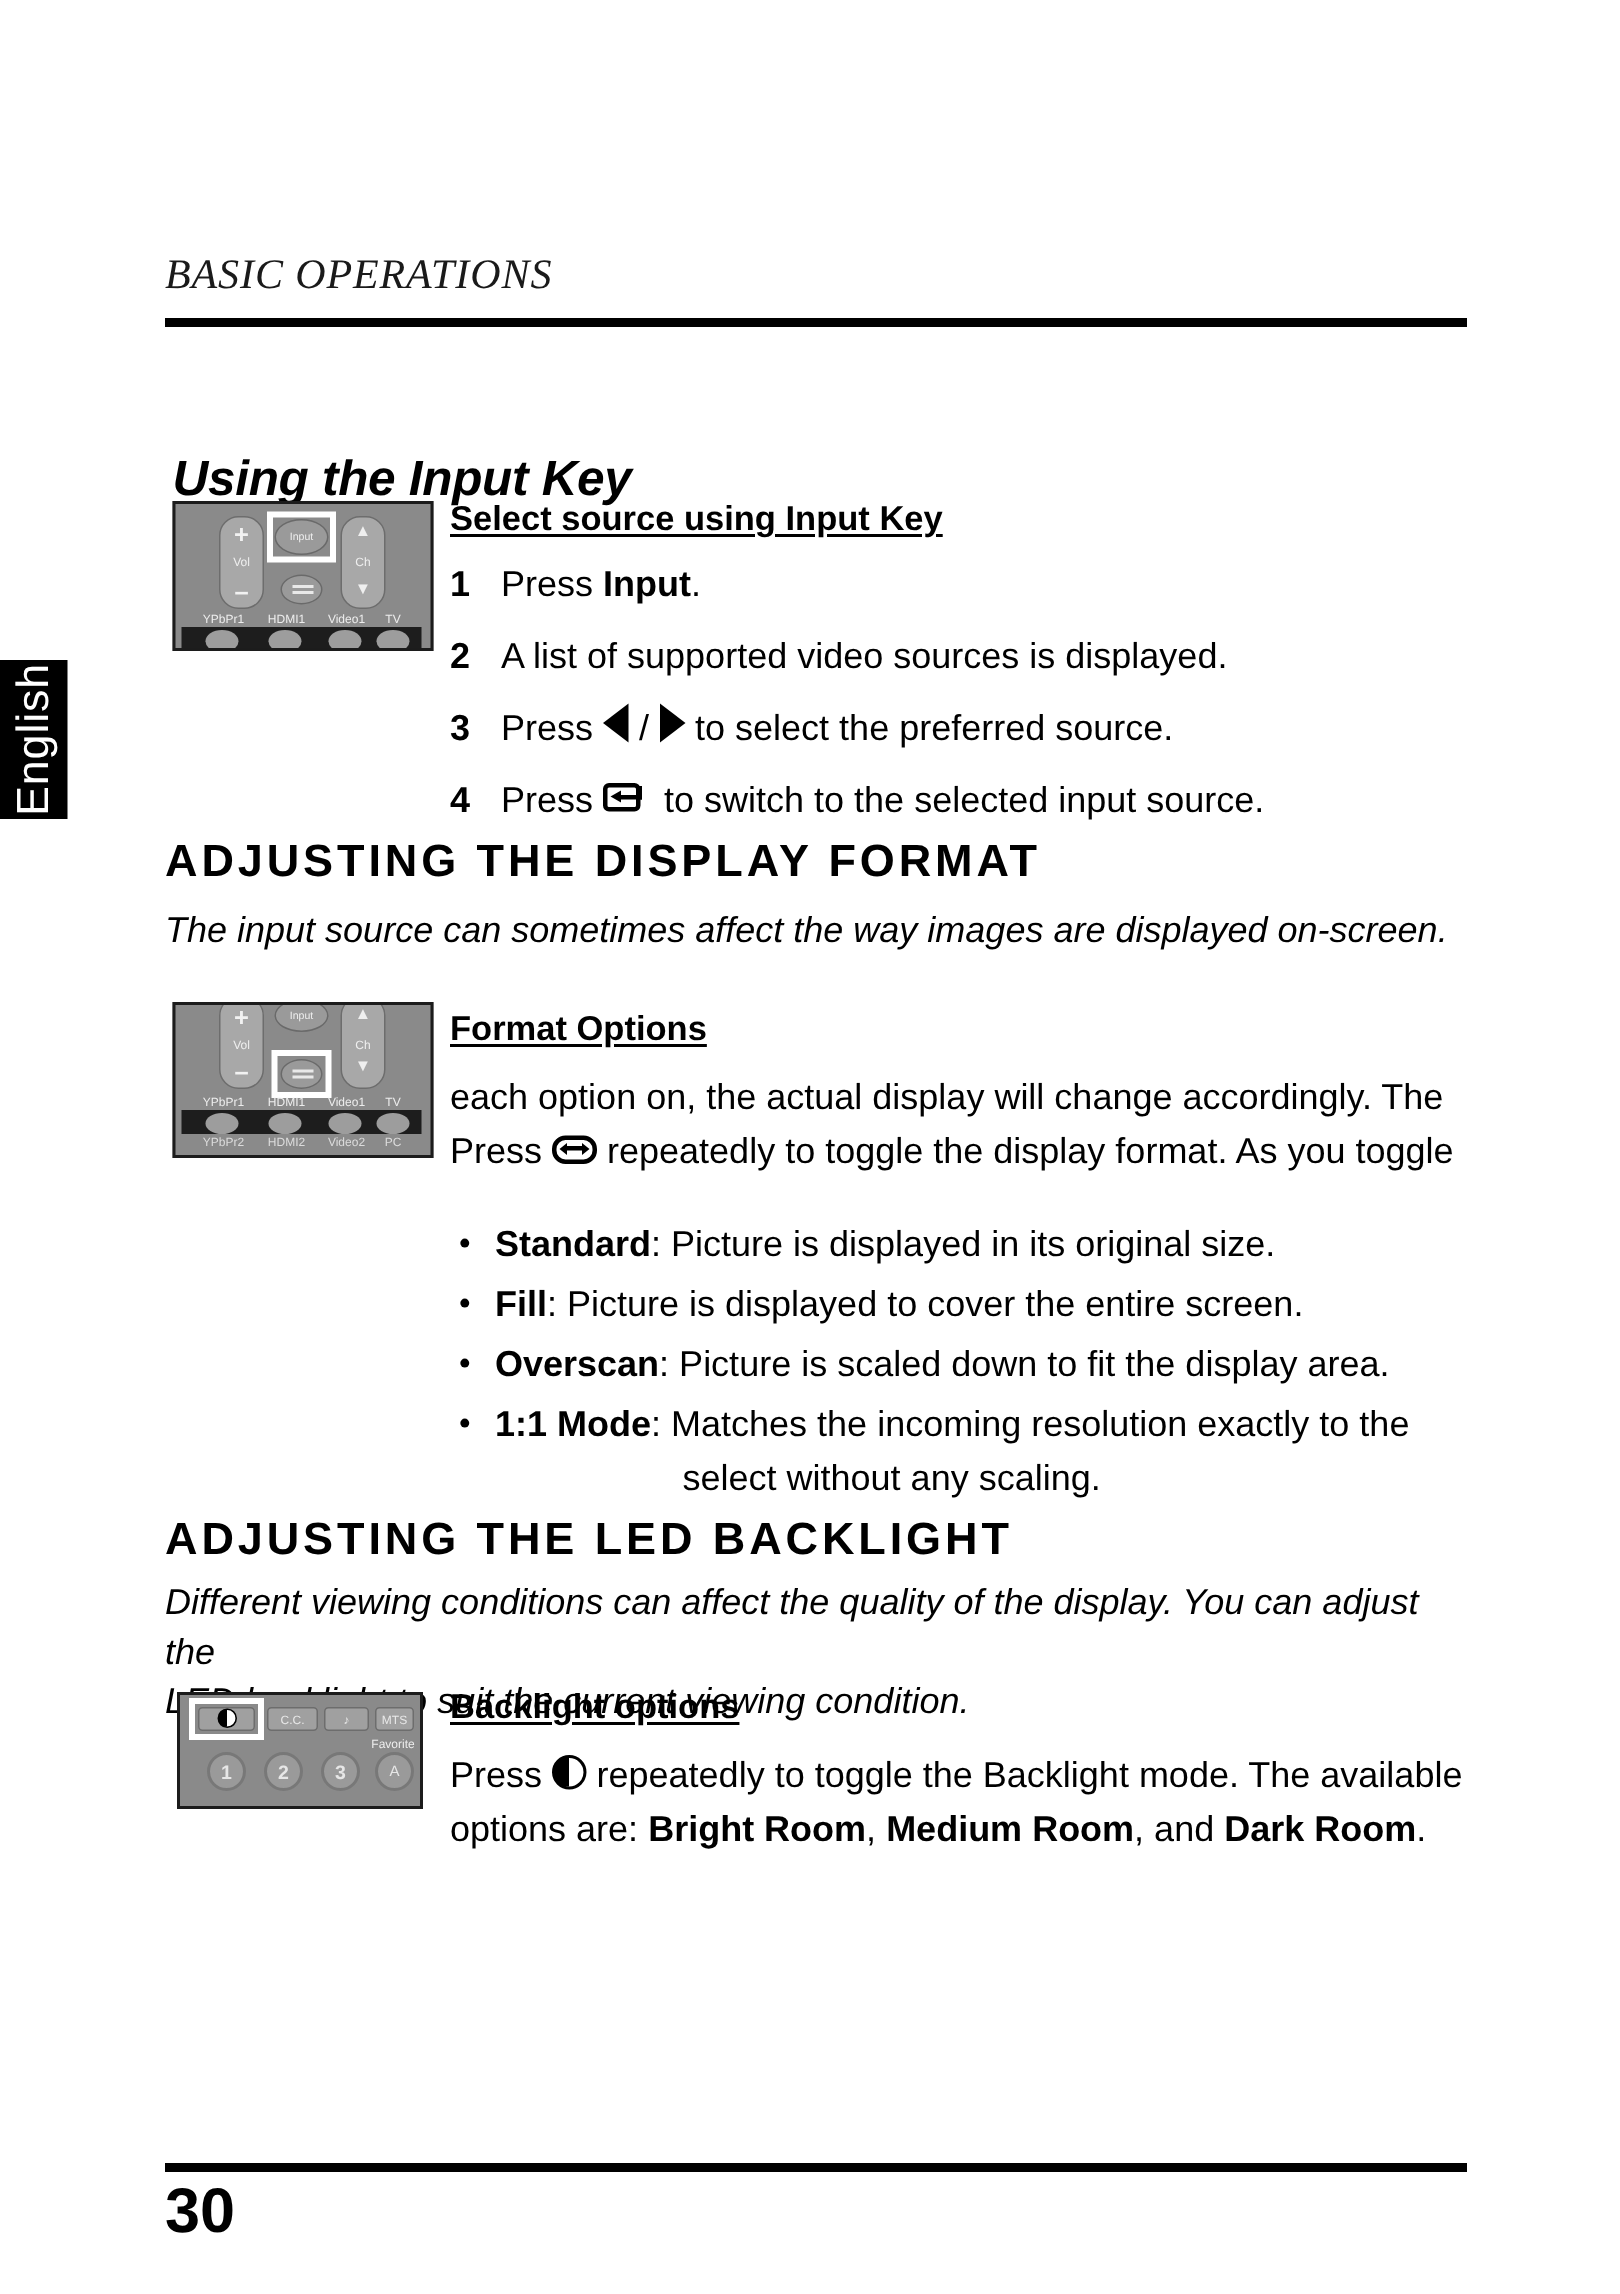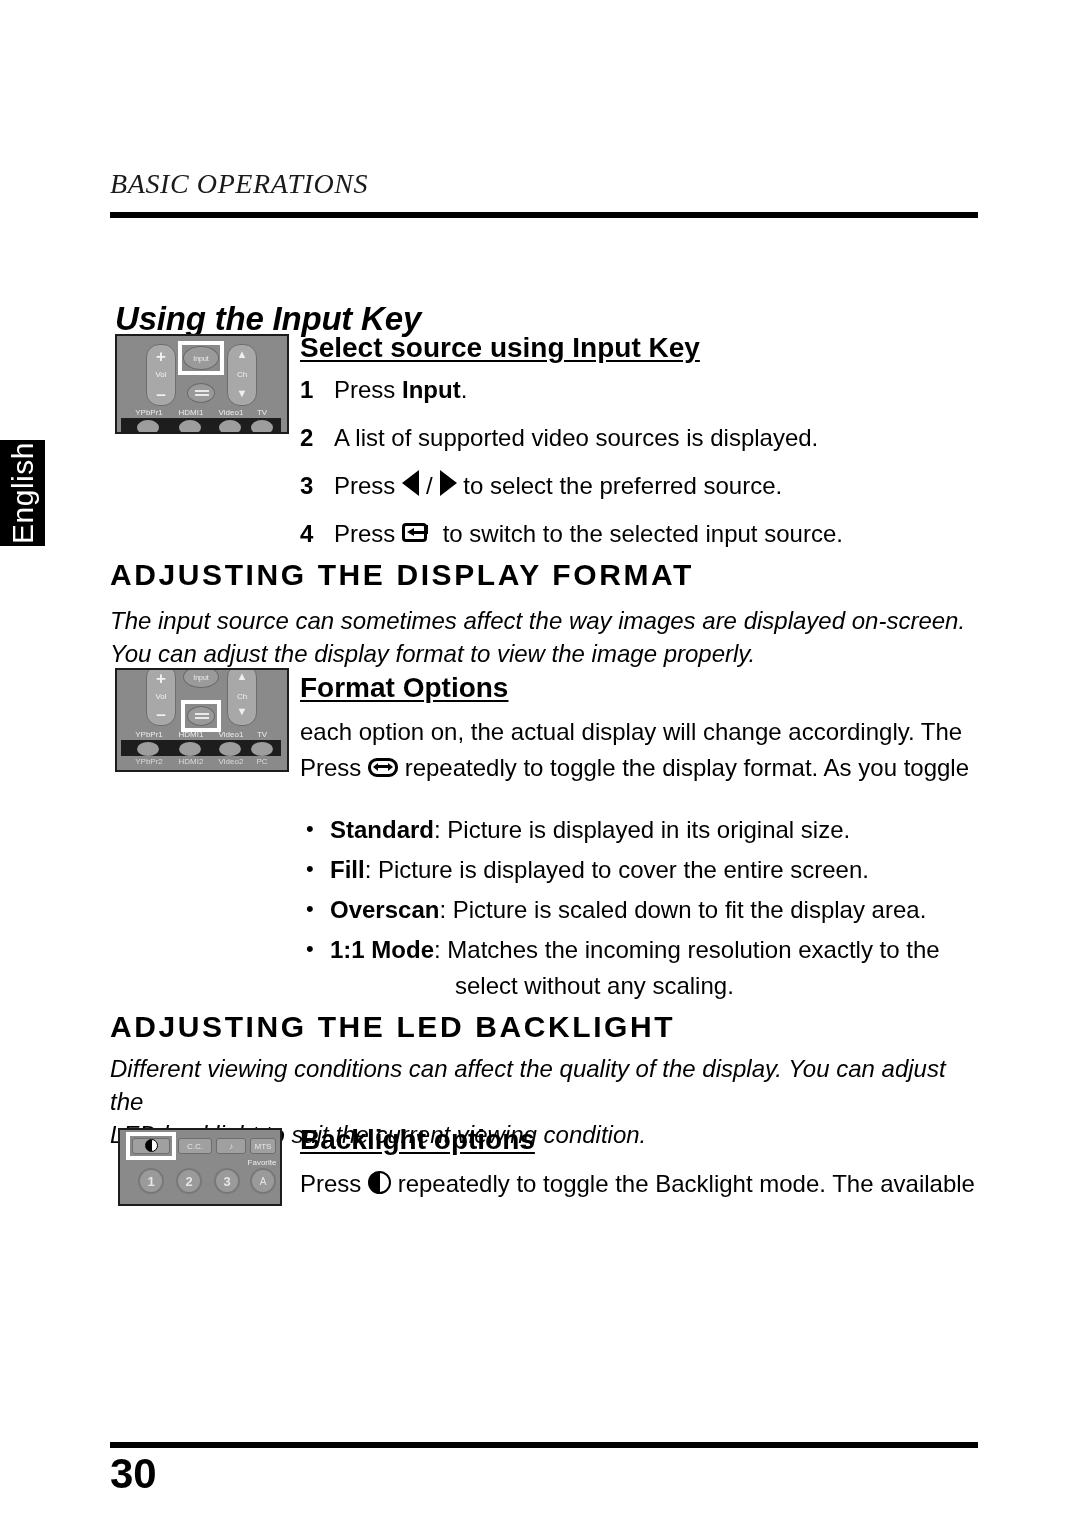--- a/index.html
+++ b/index.html
@@ -69,21 +69,21 @@
   .body-text{
     position:absolute; left:0;
     font-size:24px;
     line-height:33px;
     width:868px;
     font-style:italic;
   }
 
   .sub-head{
     position:absolute;
-    font-size:28px; font-weight:bold;
+    font-size:23px; font-weight:bold;
     text-decoration:underline;
     text-underline-offset:3px;
   }
 
   
   .steps{
     position:absolute; left:190px; top:366px;
     width:680px;
   }
   .step{
@@ -361,21 +361,20 @@
     </div>
     <div class="step">
       <span class="num">4</span><span>Press </span><span class="ico ico-enter"><span class="box"></span><span class="arw"></span><span class="stem"></span><span class="tail"></span></span><span> to switch to the selected input source.</span>
     </div>
   </div>
 
   <div class="sec-head" style="top:558px;">ADJUSTING THE DISPLAY FORMAT</div>
 
   <div class="body-text" style="top:604px;">
     <div>The input source can sometimes affect the way images are displayed on-screen.</div>
-    <div>You can adjust the display format to view the image properly.</div>
   </div>
 
   <div class="remote" style="left:5px; top:668px; width:170px; height:100px;">
     <div class="rc-rocker" style="left:29px; top:-6px; width:30px; height:62px;">
       <div class="plusminus" style="top:4px;">+</div>
       <div style="position:absolute; top:27px; width:100%; font-size:8px;">Vol</div>
       <div class="plusminus" style="top:40px;">–</div>
     </div>
 
     <div class="rc-oval" style="left:66px; top:-4px; width:36px; height:22px; line-height:22px;">
@@ -462,18 +461,19 @@
     <div class="rc-numcirc" style="left:18px; top:38px; width:26px; height:26px; line-height:23px;"><span>1</span></div>
     <div class="rc-numcirc" style="left:56px; top:38px; width:26px; height:26px; line-height:23px;"><span>2</span></div>
     <div class="rc-numcirc" style="left:94px; top:38px; width:26px; height:26px; line-height:23px;"><span>3</span></div>
     <div class="rc-numcirc" style="left:130px; top:38px; width:26px; height:26px; line-height:23px; font-size:10px; font-weight:normal;"><span>A</span></div>
   </div>
 
   <div class="sub-head" style="left:190px; top:1124px;">Backlight options</div>
 
   <div style="position:absolute; left:190px; top:1166px; width:690px; font-size:24px; line-height:36px;">
     <div><span>Press </span><span class="ico ico-backlight"><span class="c"></span></span><span> repeatedly to toggle the Backlight mode. The available</span></div>
+    <div><span>options are: </span><b>Bright Room</b><span>, </span><b>Medium Room</b><span>, and </span><b>Dark Room</b><span>.</span></div>
   </div>
 
   <div class="rule-bot"></div>
   <div class="pageno">30</div>
 
 </div>
 
 </body></html>

